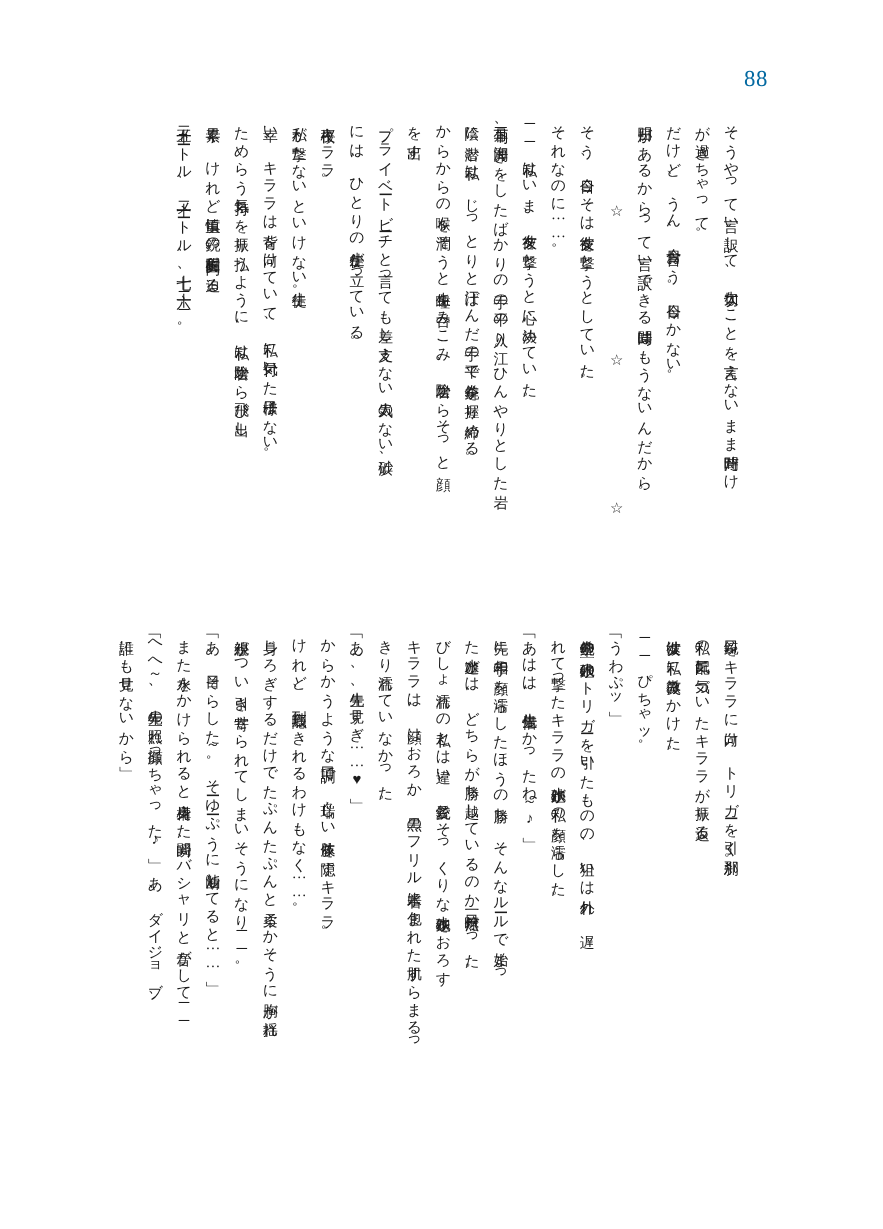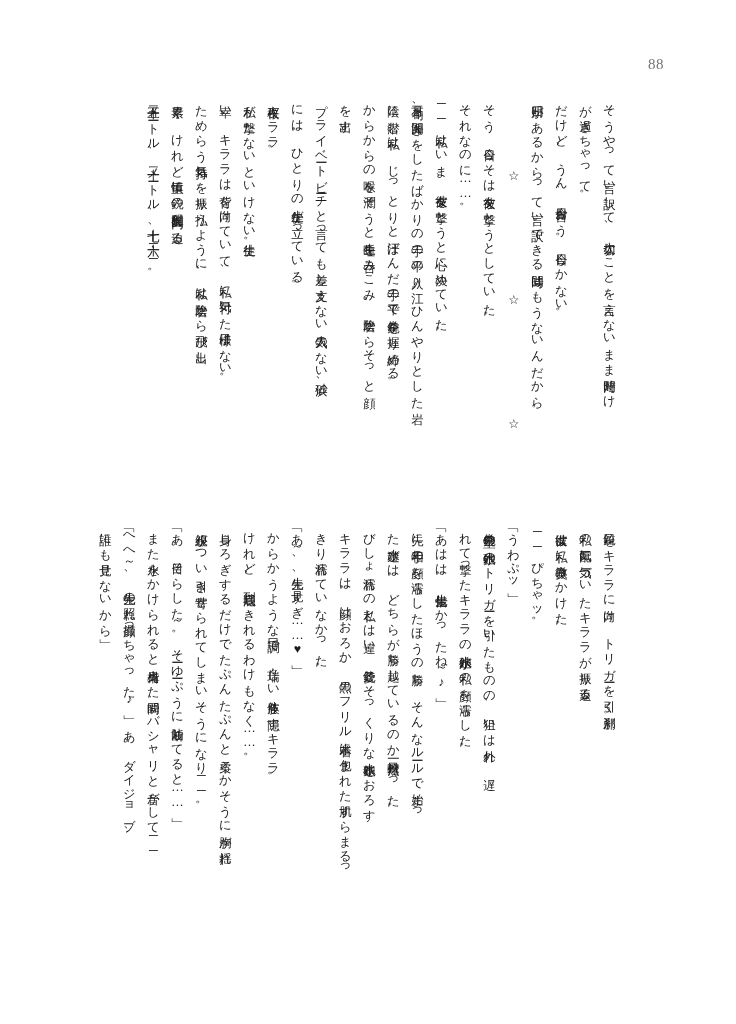--- a/index.html
+++ b/index.html
@@ -18,24 +18,24 @@
   .page {
     position: absolute;
     left: 0; top: 0;
     width: 736px;
     height: 1024px;
     background: #fff;
   }
   .page-number {
     position: absolute;
     top: 56px;
-    right: 72px;
-    font-size: 15px;
+    right: 96px;
+    font-size: 19px;
     letter-spacing: 0.5px;
-    color: #737373;
+    color: #0369a1;
   }
   
   .vtext {
     position: absolute;
     writing-mode: vertical-rl;
     -webkit-writing-mode: vertical-rl;
     text-orientation: upright;
     font-size: 12.4px;
     line-height: 1.92;
     letter-spacing: 0.9px;

